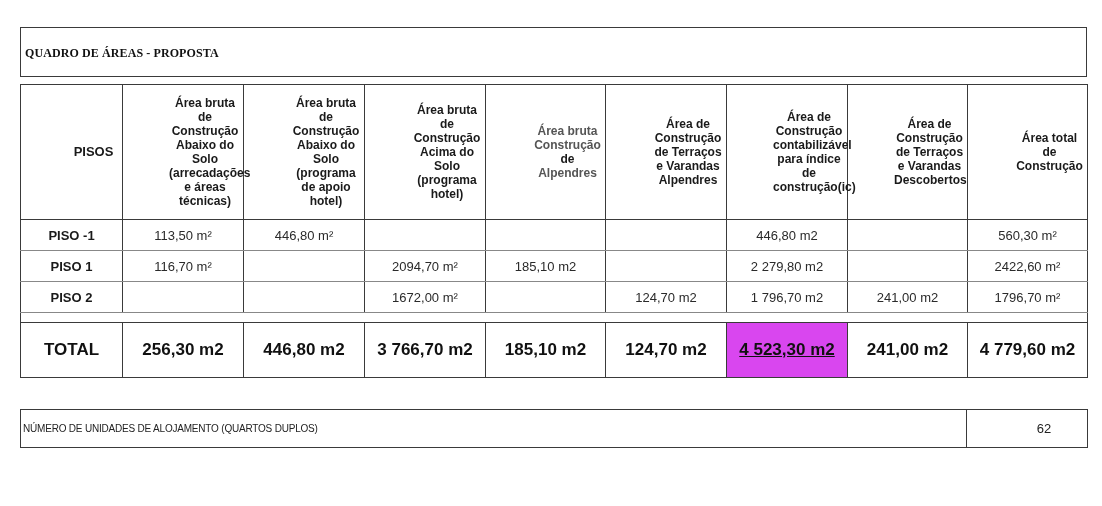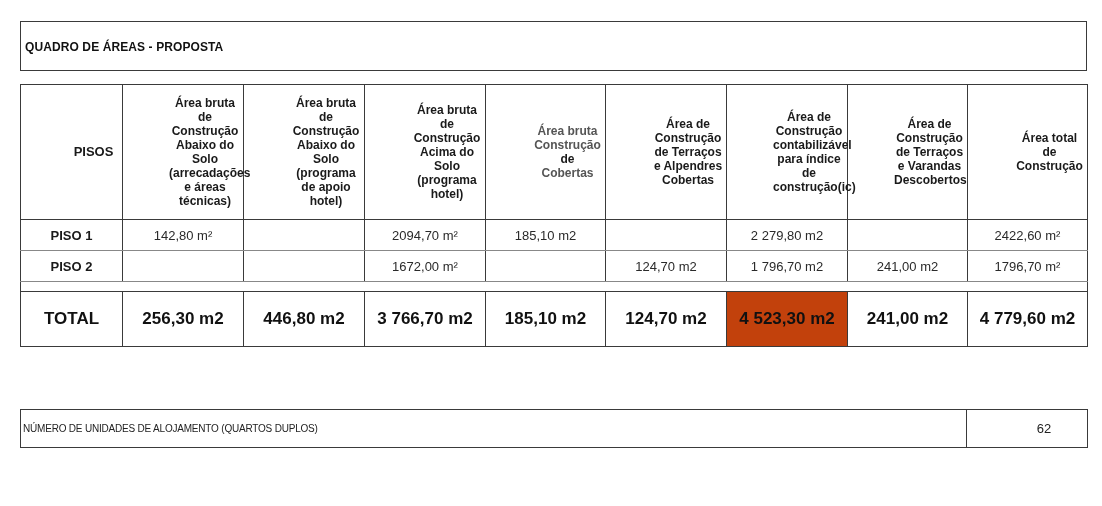--- a/index.html
+++ b/index.html
@@ -11,25 +11,26 @@
     width: 1102px;
     height: 506px;
     position: relative;
     overflow: hidden;
     font-family: "Liberation Sans", "DejaVu Sans", sans-serif;
     color: #1a1a1a;
   }
   .title-box {
     position: absolute;
     left: 20px;
-    top: 21px;
+    top: 27px;
     width: 1065px;
     height: 48px;
     border: 1.5px solid #3a3a3a;
     box-sizing: content-box;
+    font-family: Liberation Serif, serif;
   }
   .title-box .title {
     position: absolute;
     left: 4px;
     top: 18px;
     font-size: 12px;
     font-weight: bold;
     color: #111;
     letter-spacing: 0.1px;
   }
@@ -85,21 +86,22 @@
     border-left: 1.5px solid #3a3a3a;
     border-right: 1.5px solid #3a3a3a;
   }
   table.areas tr.total-row td {
     height: 54px;
     font-weight: bold;
     font-size: 17px;
     color: #111;
   }
   table.areas tr.total-row td.highlight {
-    background: #c2410c;
+    background: #d946ef;
+    text-decoration: underline;
   }
 
   table.summary {
     position: absolute;
     left: 20px;
     top: 409px;
     width: 1067px;
     border-collapse: collapse;
     table-layout: fixed;
   }
@@ -140,31 +142,42 @@
     <col style="width:121px">
     <col style="width:120px">
     <col style="width:120px">
   </colgroup>
   <thead>
     <tr>
       <th class="pisos-h">PISOS</th>
       <th>Área bruta de Construção Abaixo do Solo (arrecadações e áreas técnicas)</th>
       <th>Área bruta de Construção Abaixo do Solo (programa de apoio hotel)</th>
       <th>Área bruta de Construção Acima do Solo (programa hotel)</th>
-      <th class="light"><span>Área bruta</span><br><span>Construção</span> <span class="dark">de</span><br><span>Cobertas</span></th>
-      <th>Área de Construção de Terraços e Alpendres Cobertas</th>
+      <th class="light"><span>Área bruta</span><br><span>Construção</span> <span class="dark">de</span><br><span>Alpendres</span></th>
+      <th>Área de Construção de Terraços e Varandas Alpendres</th>
       <th>Área de Construção contabilizável para índice de construção(ic)</th>
       <th>Área de Construção de Terraços e Varandas Descobertos</th>
       <th>Área total de Construção</th>
     </tr>
   </thead>
   <tbody>
     <tr class="data-row">
+      <td class="floor">PISO -1</td>
+      <td>113,50 m²</td>
+      <td>446,80 m²</td>
+      <td></td>
+      <td></td>
+      <td></td>
+      <td>446,80 m2</td>
+      <td></td>
+      <td>560,30 m²</td>
+    </tr>
+    <tr class="data-row">
       <td class="floor">PISO 1</td>
-      <td>142,80 m²</td>
+      <td>116,70 m²</td>
       <td></td>
       <td>2094,70 m²</td>
       <td>185,10 m2</td>
       <td></td>
       <td>2 279,80 m2</td>
       <td></td>
       <td>2422,60 m²</td>
     </tr>
     <tr class="data-row">
       <td class="floor">PISO 2</td>

